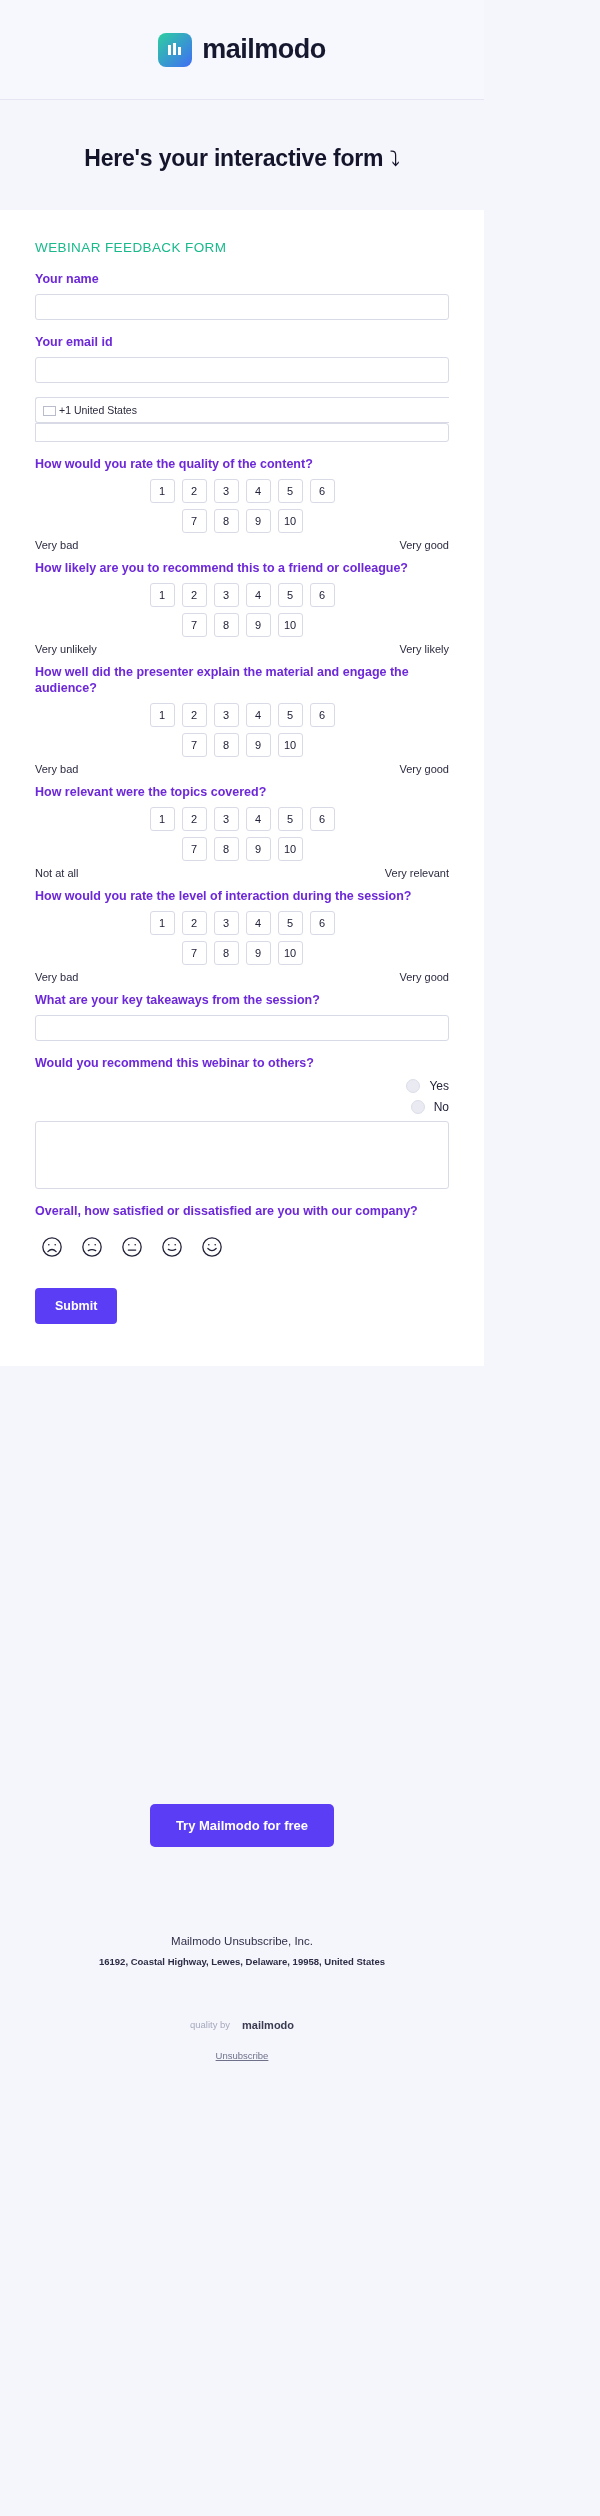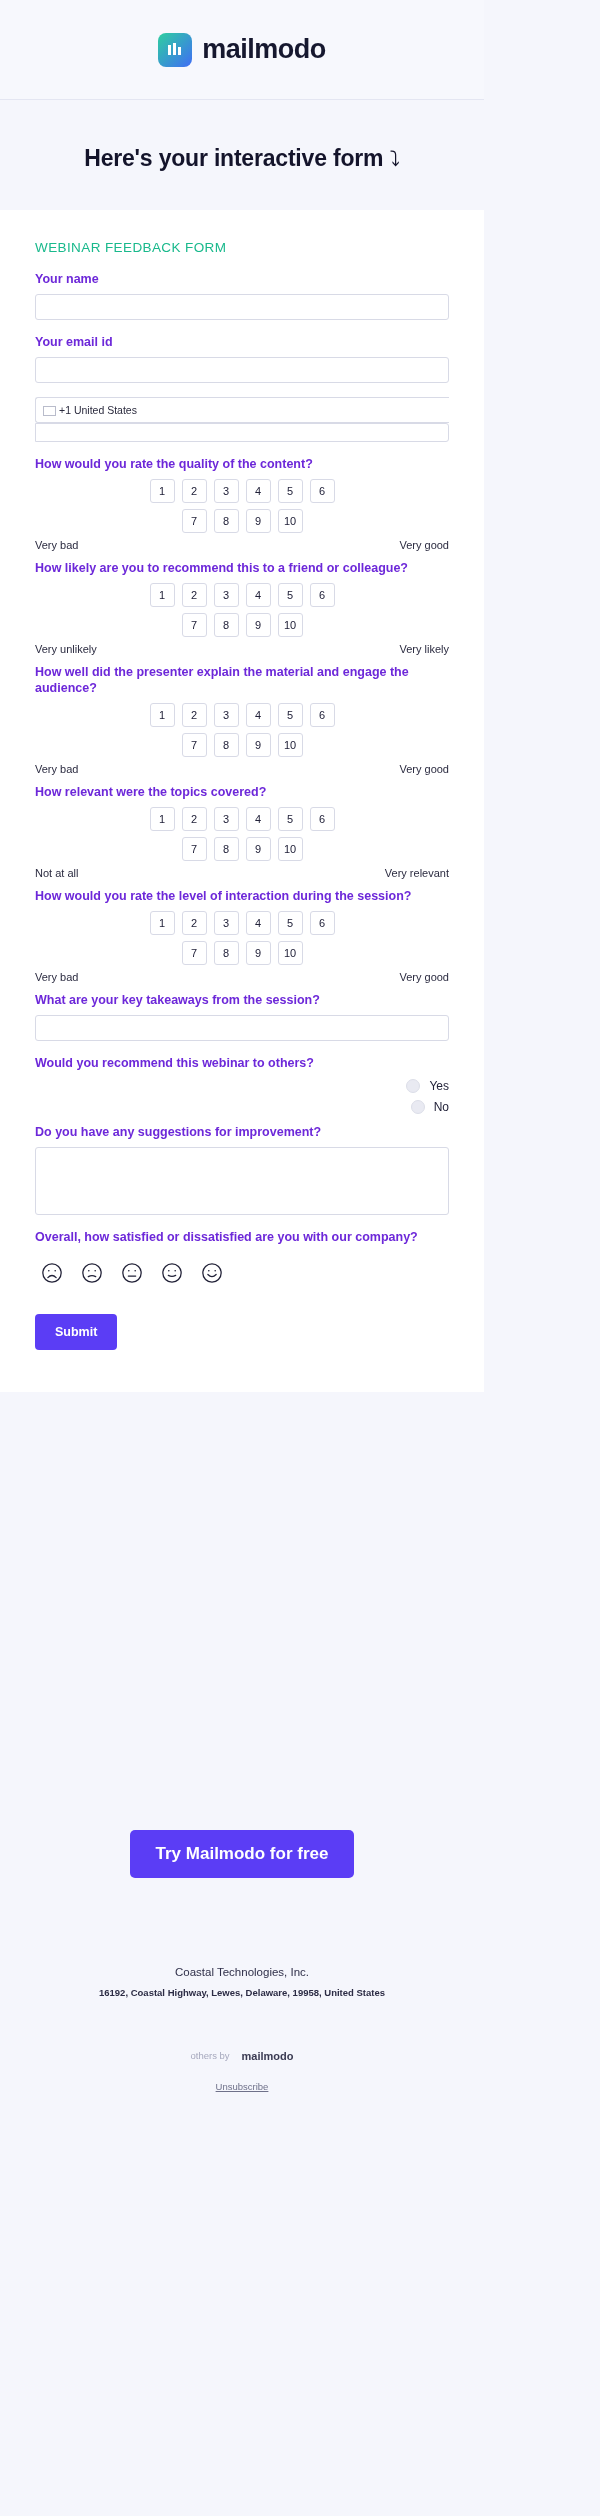--- a/index.html
+++ b/index.html
@@ -197,21 +197,21 @@
     font-family: "Liberation Sans", sans-serif;
   }
 
   
   .spacer { height: 430px; }
   .cta-wrap { text-align: center; padding-top: 8px; }
   .cta-btn {
     display: inline-block;
     background: #5b3df5;
     color: #fff;
-    font-size: 17px;
+    font-size: 13px;
     font-weight: bold;
     border: none;
     border-radius: 5px;
     padding: 14px 26px;
     cursor: pointer;
     font-family: "Liberation Sans", sans-serif;
     text-align: right;
   }
   .footer {
     text-align: center;
@@ -414,21 +414,20 @@
     <div class="radio-row">
       <span class="radio-dot"></span>
       <span class="radio-label">Yes</span>
     </div>
     <div class="radio-row">
       <span class="radio-dot"></span>
       <span class="radio-label">No</span>
     </div>
 
     
-    <div class="field-label" style="margin-top:10px;">Do you have any suggestions for improvement?</div>
     <textarea class="textarea-input" placeholder="" style=""></textarea>
 
     
     <div class="field-label">Overall, how satisfied or dissatisfied are you with our company?</div>
     <div class="smiley-row">
       <span>
         <svg class="smiley" viewBox="0 0 24 24" fill="none" stroke="#222238" stroke-width="1.4">
           <circle cx="12" cy="12" r="10"></circle>
           <circle cx="8.5" cy="9.5" r="0.9" fill="#222238" stroke="none"></circle>
           <circle cx="15.5" cy="9.5" r="0.9" fill="#222238" stroke="none"></circle>
@@ -473,22 +472,22 @@
     <button class="submit-btn">Submit</button>
   </div>
 
   <div class="spacer"></div>
 
   <div class="cta-wrap">
     <button class="cta-btn">Try Mailmodo for free</button>
   </div>
 
   <div class="footer">
-    <div class="footer-company">Coastal Technologies, Inc.</div>
+    <div class="footer-company">Mailmodo Unsubscribe, Inc.</div>
     <div class="footer-address">16192, Coastal Highway, Lewes, Delaware, 19958, United States</div>
     <div class="powered">
-      <span class="powered-label">others by</span>
+      <span class="powered-label">quality by</span>
       <span class="powered-brand">mailmodo</span>
     </div>
     <a class="unsub">Unsubscribe</a>
   </div>
 
 </div>
 
 </body></html>

